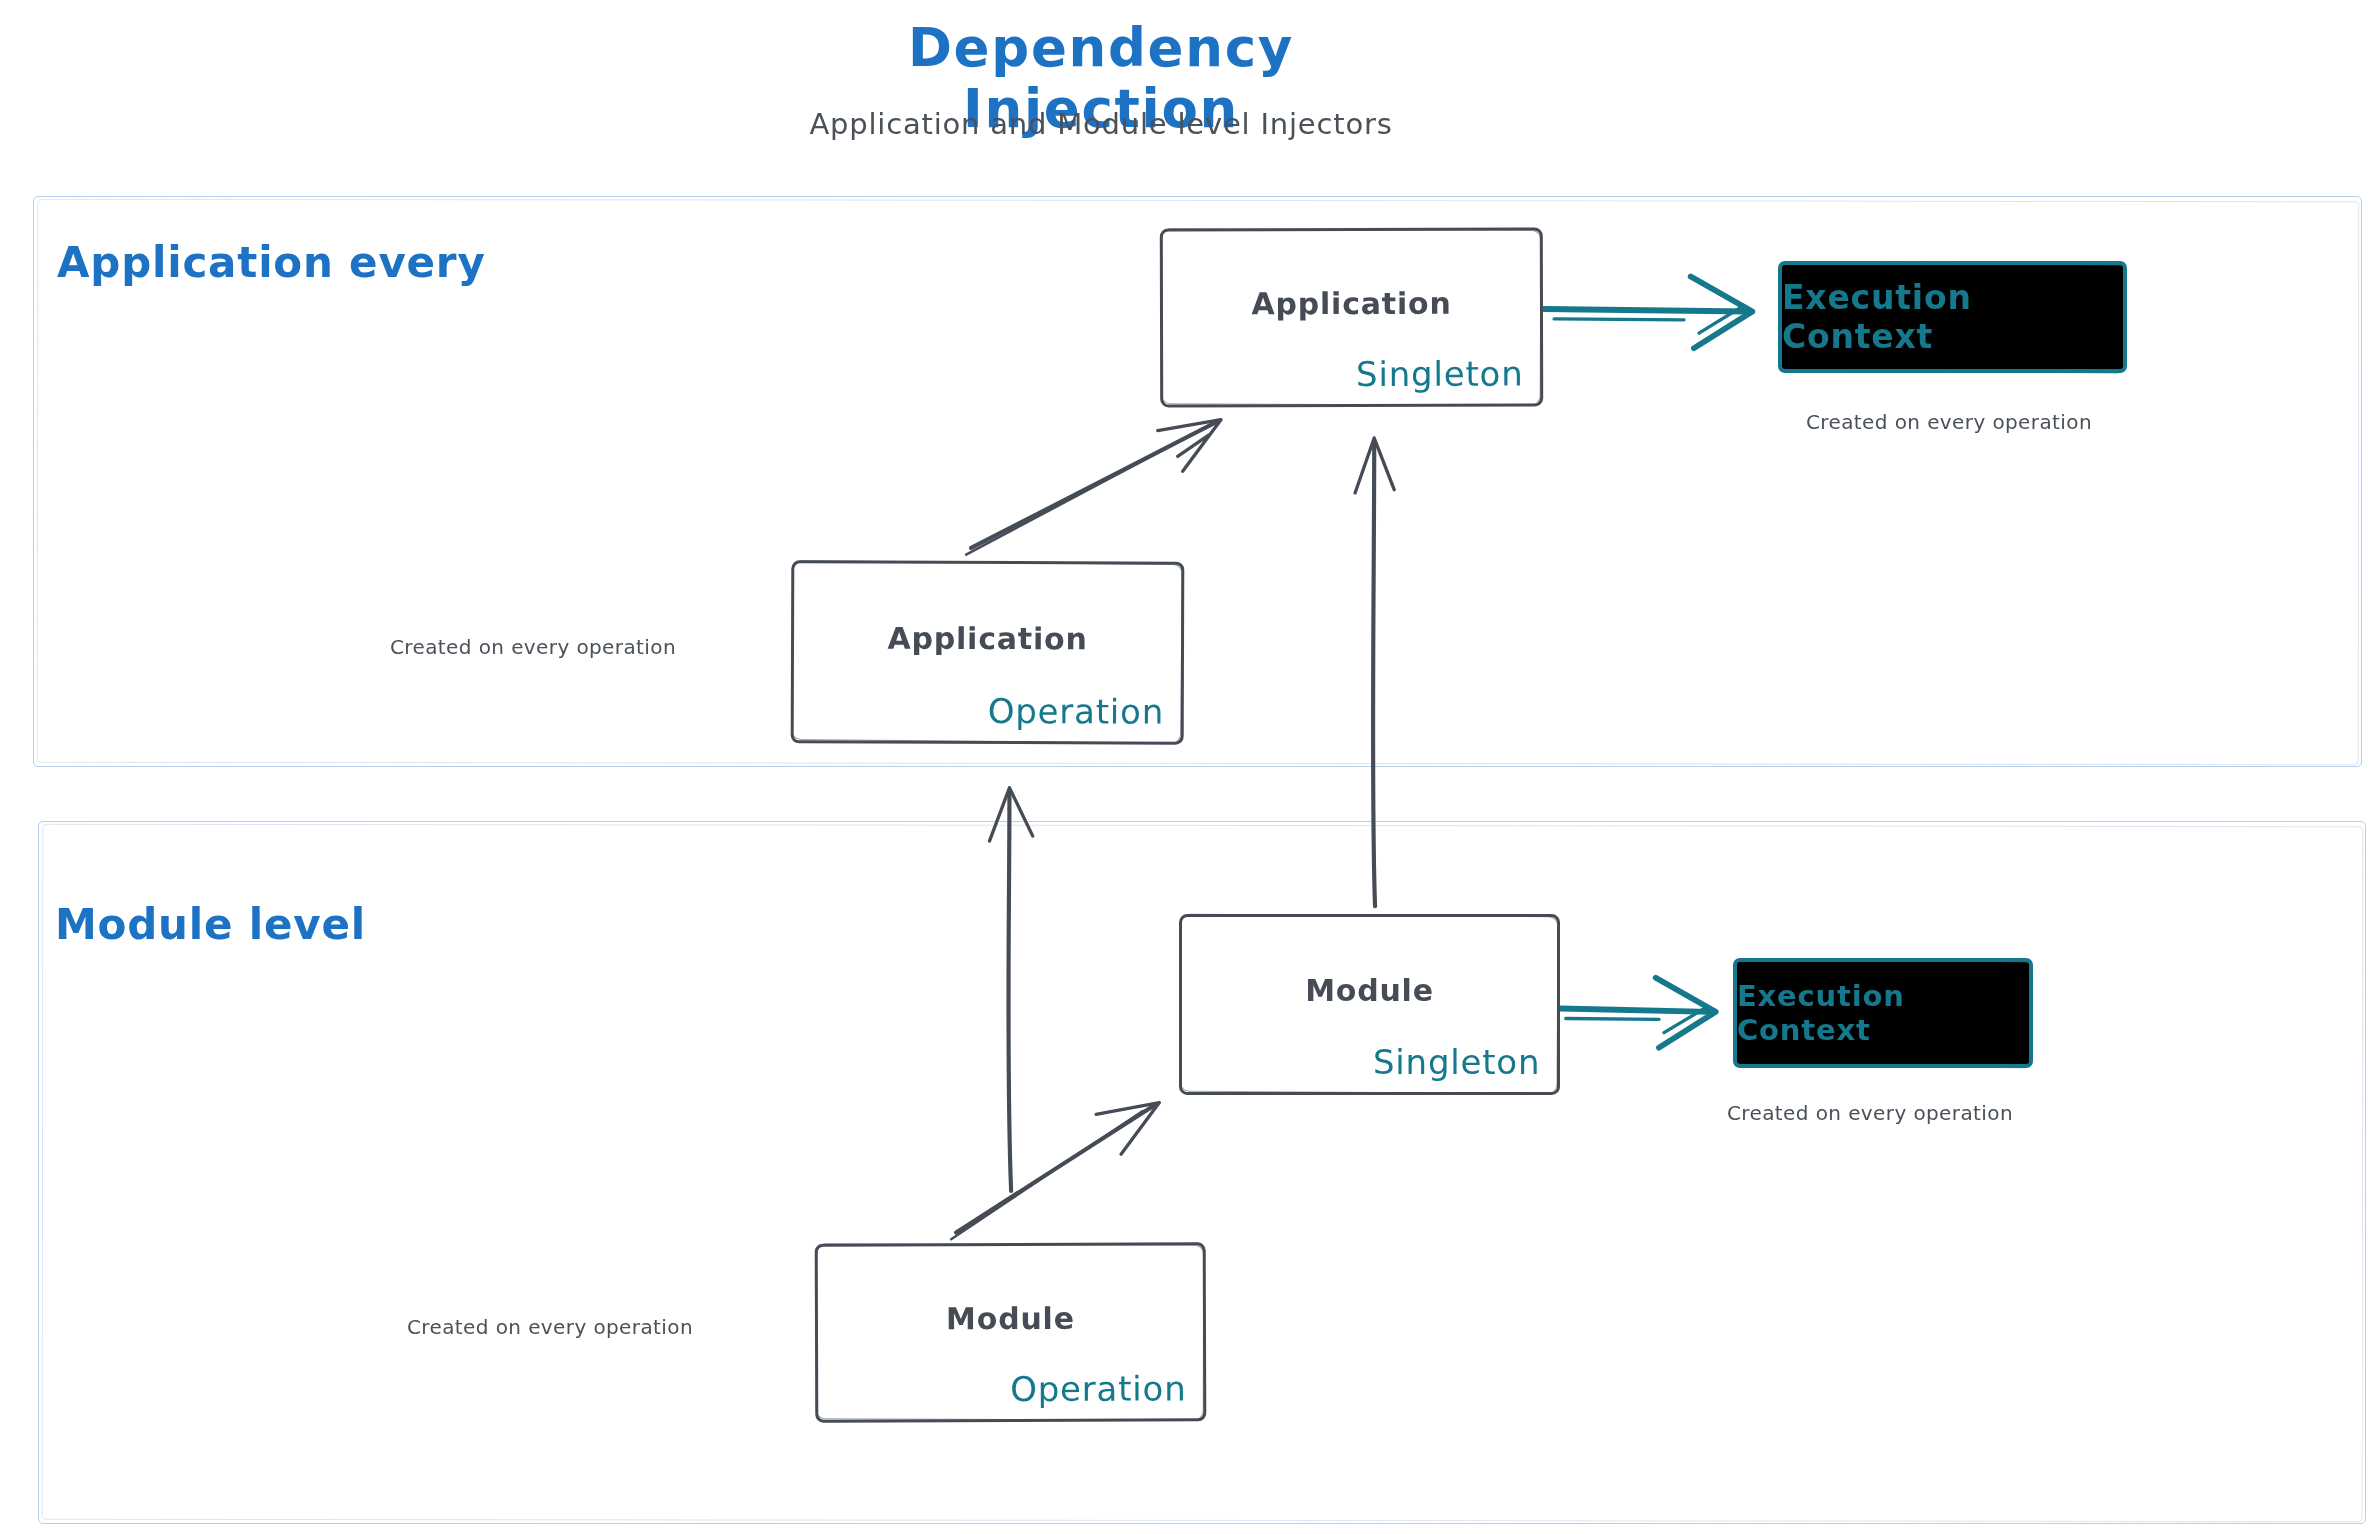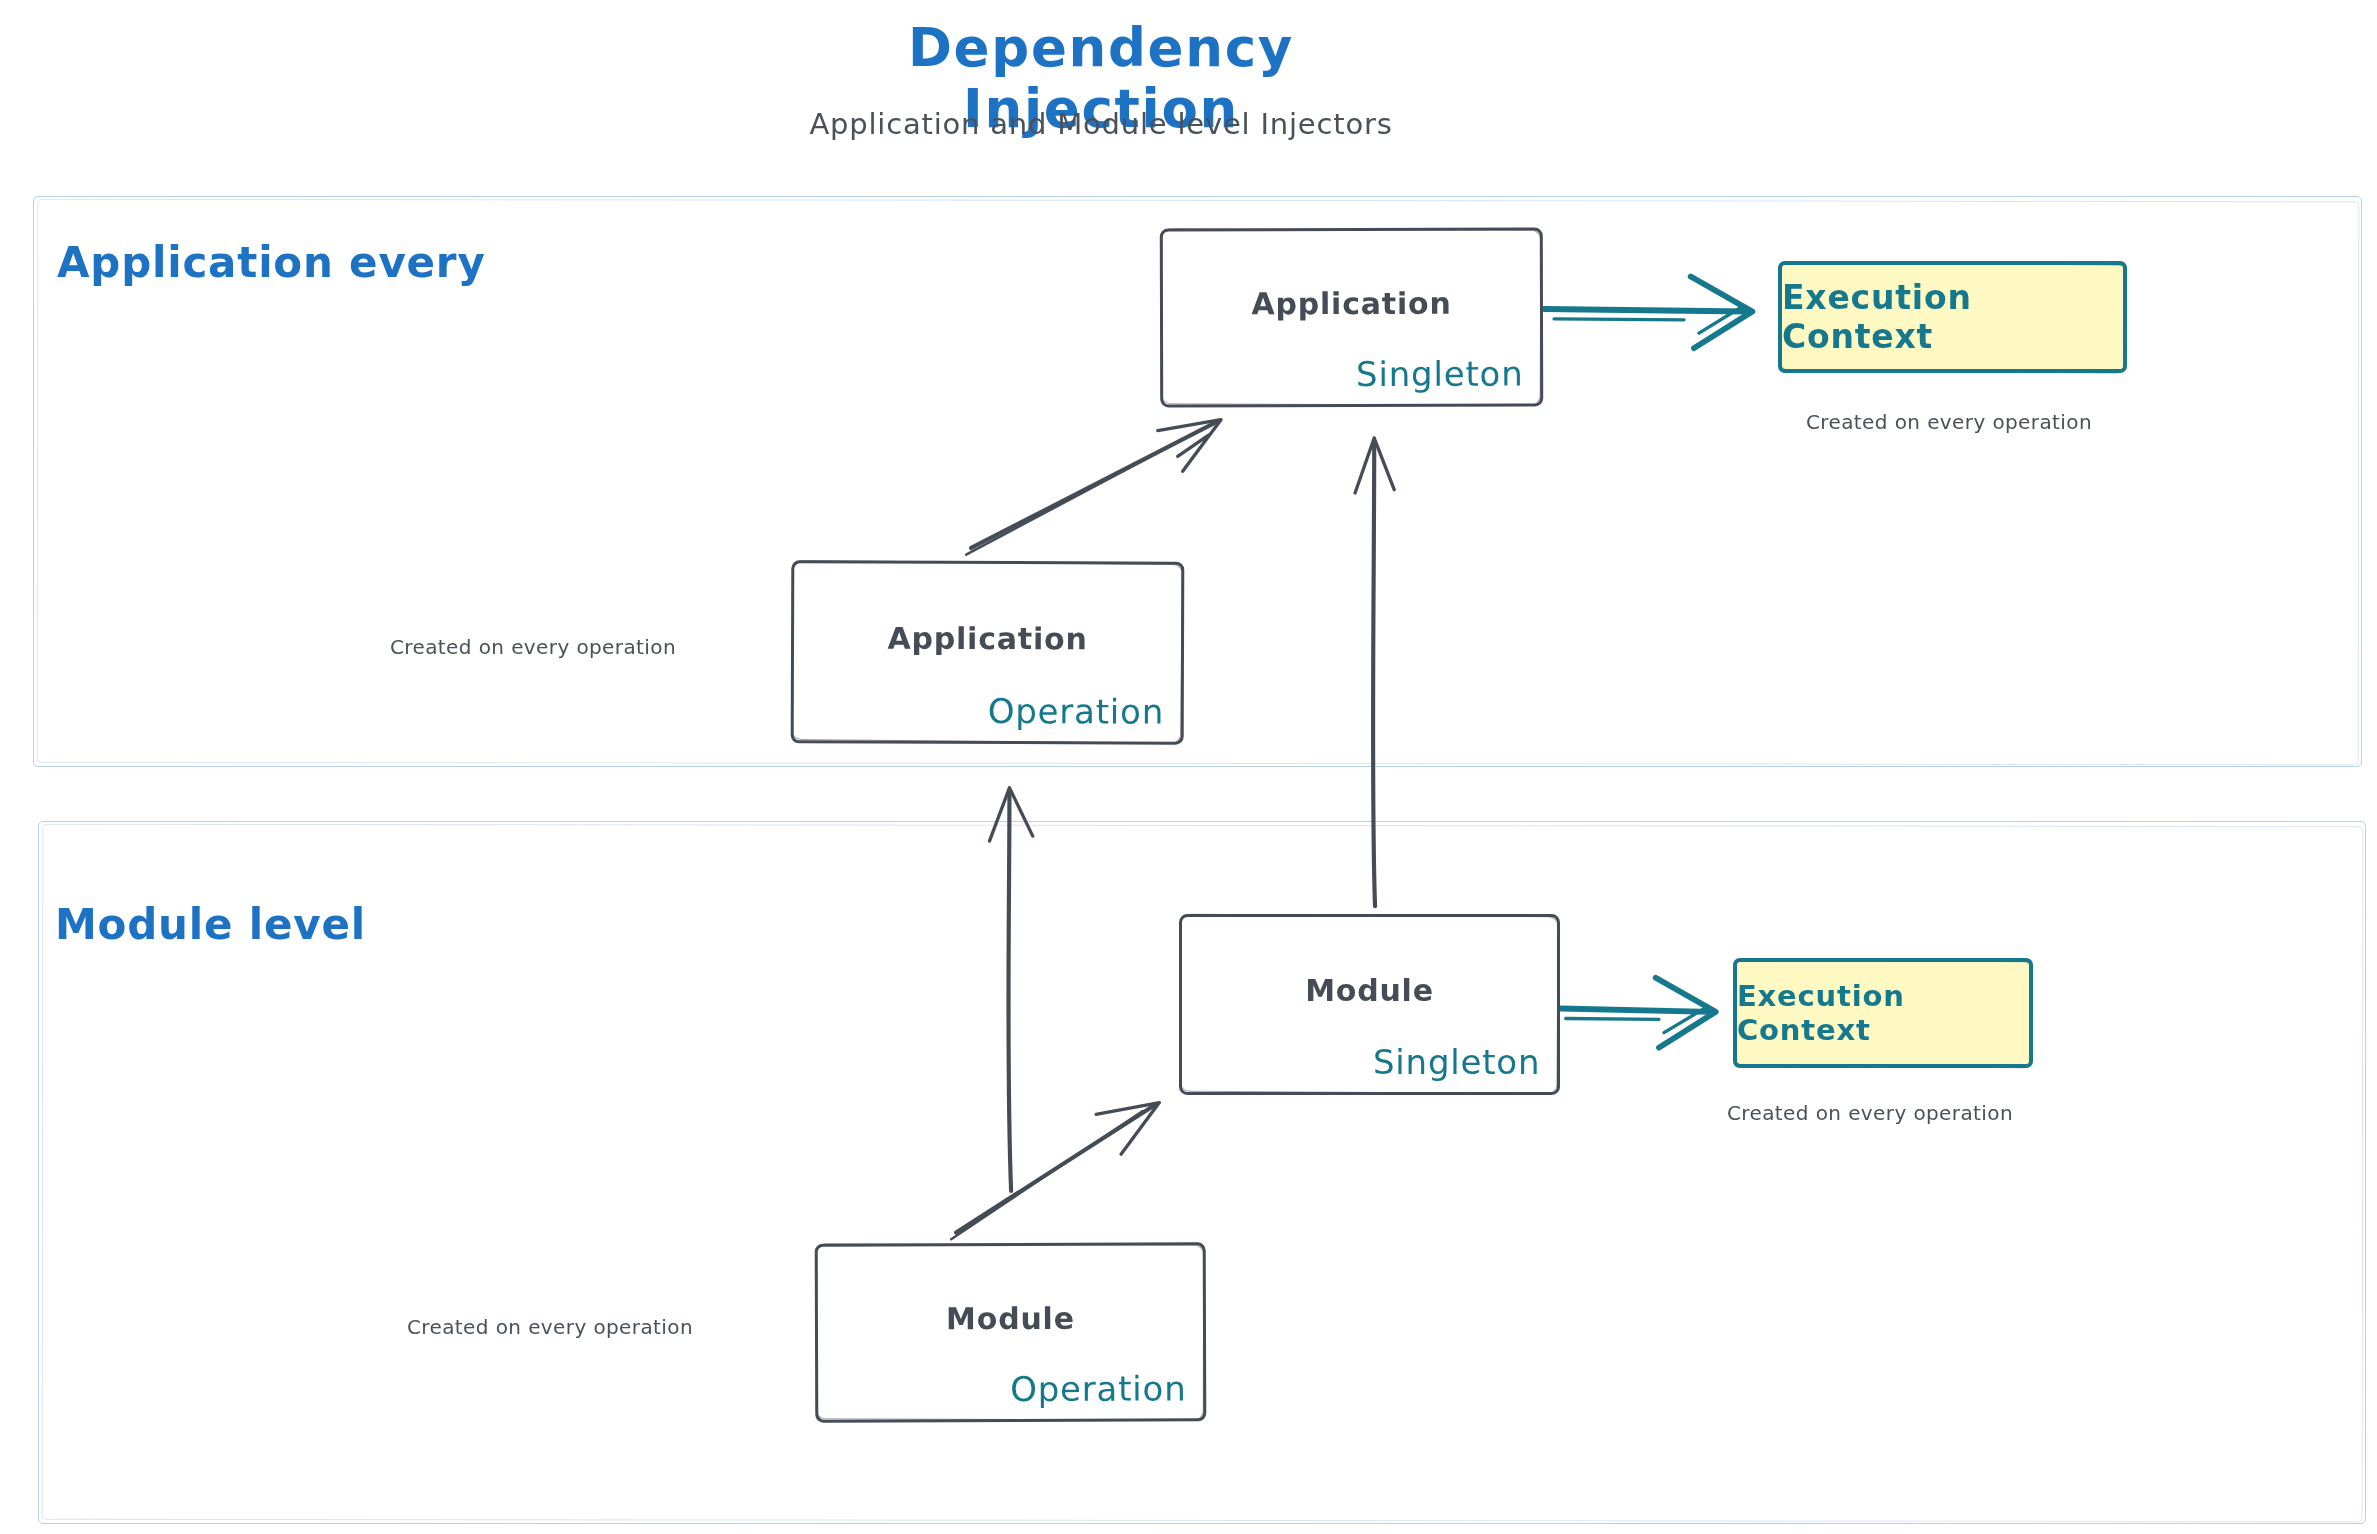--- a/index.html
+++ b/index.html
@@ -57,21 +57,21 @@
     position:absolute; right:16.7px; bottom:10px;
     font-size:34px; font-weight:400; color:#16788c; letter-spacing:0.8px;
   }
   #node-app-singleton { left:1160px; top:228px;  width:377px; height:173px; transform:rotate(-.15deg); }
   #node-app-operation { left:791px;  top:561px;  width:387px; height:177px; transform:rotate(.2deg); }
   #node-mod-singleton { left:1179px; top:914px; width:375px; height:175px; }
   #node-mod-operation { left:815px;  top:1243px; width:385px; height:173px; transform:rotate(-.2deg); }
 
   
   .ec {
-    position:absolute; background:#fef9c3; border:4.2px solid #16788c;
+    position:absolute; background:#000000; border:4.2px solid #16788c;
     border-radius:6.7px; display:flex; align-items:center; justify-content:center;
     color:#16788c; font-weight:600; letter-spacing:0.8px;
   }
   .ec::before {
     content:""; position:absolute; inset:-2.5px;
     border:1.7px solid rgba(22,120,140,.55); border-radius:8.3px;
     transform:rotate(.5deg); pointer-events:none;
   }
   #ec-app { left:1778px; top:261px;  width:341px; height:104px; font-size:33px; }
   #ec-mod { left:1733px; top:958px; width:292px; height:102px; font-size:29px; }

